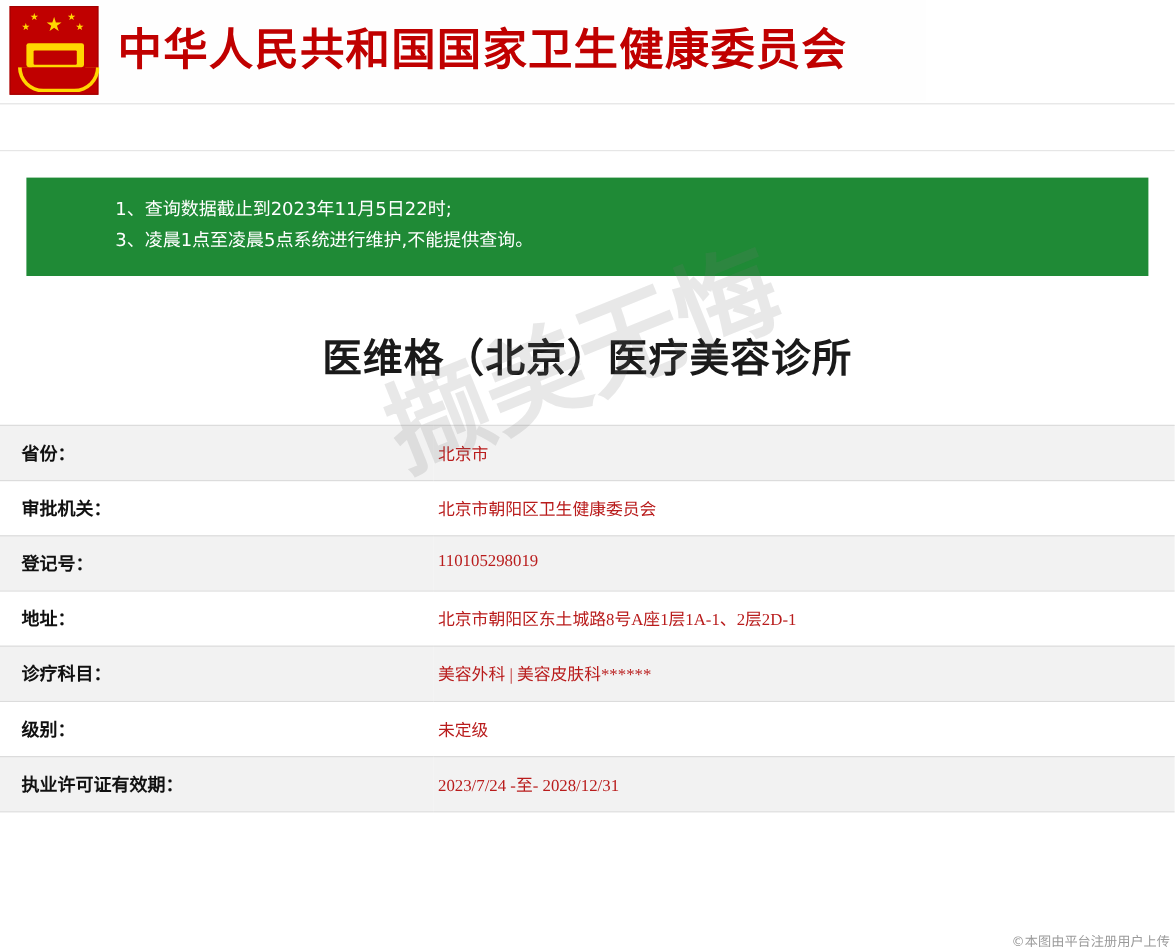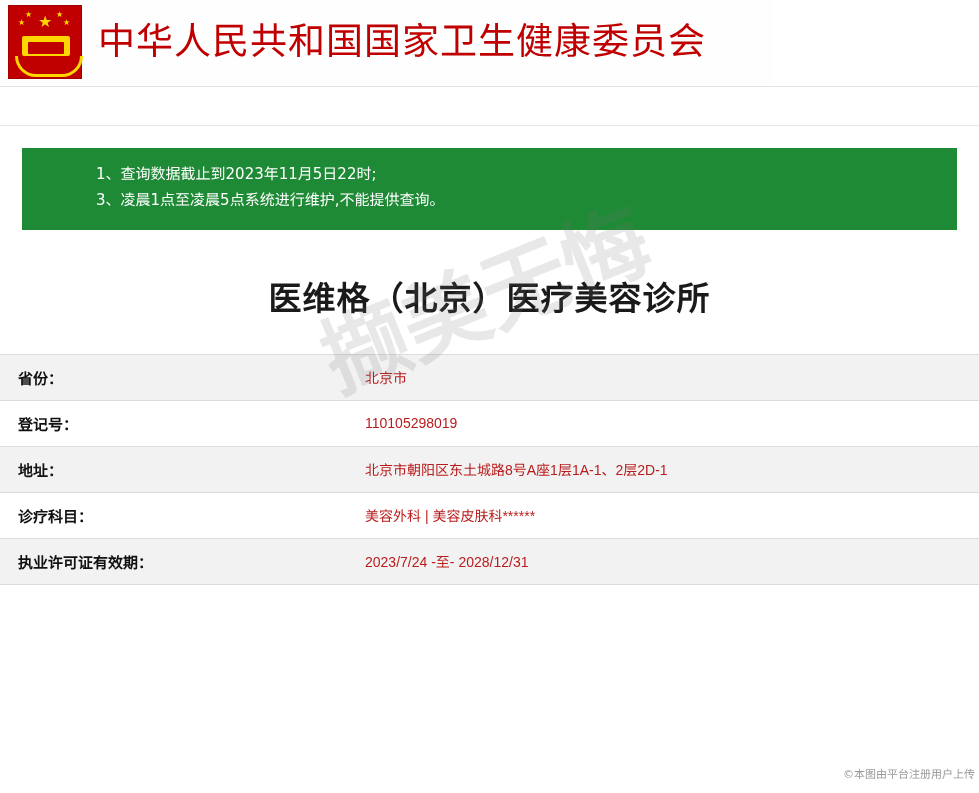--- a/index.html
+++ b/index.html
@@ -81,21 +81,21 @@
     border-top: none;
     border-radius: 0 0 36px 36px;
   }
   .header-text {
     flex: 1 1 auto;
     padding-left: 10px;
   }
   .header-cn {
     font-family: "DejaVu Sans", "Liberation Sans", sans-serif;
     font-size: 37px;
-    font-weight: normal;
+    font-weight: bold;
     color: #c00000;
     letter-spacing: 1px;
     line-height: 1.12;
     white-space: nowrap;
   }
   .header-en {
     font-family: "Liberation Serif", "DejaVu Serif", serif;
     font-size: 12.5px;
     font-weight: bold;
     color: #c00000;
@@ -143,21 +143,21 @@
     width: 100%;
     border-collapse: collapse;
     table-layout: fixed;
   }
   .info-table tr {
     height: 46px;
   }
   .info-table td {
     border-top: 1px solid #dcdcdc;
     border-bottom: 1px solid #dcdcdc;
-    font-family: Liberation Sans, sans-serif;
+    font-family: Liberation Serif, serif;
     vertical-align: middle;
   }
   .info-table td.label {
     width: 342px;
     padding-left: 18px;
     font-size: 15px;
     font-weight: bold;
     color: #111;
     background: #ffffff;
   }
@@ -181,21 +181,21 @@
     color: rgba(120,120,120,0.17);
     transform: rotate(-22deg);
     transform-origin: left top;
     pointer-events: none;
     white-space: nowrap;
     user-select: none;
   }
   .footer-credit {
     position: absolute;
     right: 4px;
-    bottom: 12px;
+    bottom: 2px;
     font-family: "DejaVu Sans", "Liberation Sans", sans-serif;
     font-size: 11px;
     color: #9a9a9a;
     white-space: nowrap;
   }
 </style>
 </head>
 <body>
 
 <div class="header">
@@ -224,32 +224,40 @@
 
 <div class="title">医维格（北京）医疗美容诊所</div>
 
 <table class="info-table">
   <tbody>
     <tr>
       <td class="label">省份：</td>
       <td class="value">北京市</td>
     </tr>
     <tr>
+      <td class="label">审批机关：</td>
+      <td class="value">北京市朝阳区卫生健康委员会</td>
+    </tr>
+    <tr>
       <td class="label">登记号：</td>
       <td class="value">110105298019</td>
     </tr>
     <tr>
       <td class="label">地址：</td>
       <td class="value">北京市朝阳区东土城路8号A座1层1A-1、2层2D-1</td>
     </tr>
     <tr>
       <td class="label">诊疗科目：</td>
       <td class="value">美容外科 | 美容皮肤科******</td>
     </tr>
     <tr>
+      <td class="label">级别：</td>
+      <td class="value">未定级</td>
+    </tr>
+    <tr>
       <td class="label">执业许可证有效期：</td>
       <td class="value">2023/7/24 -至- 2028/12/31</td>
     </tr>
   </tbody>
 </table>
 
 <div class="watermark">撷美无悔</div>
 <div class="footer-credit">©本图由平台注册用户上传</div>
 
 </body></html>

